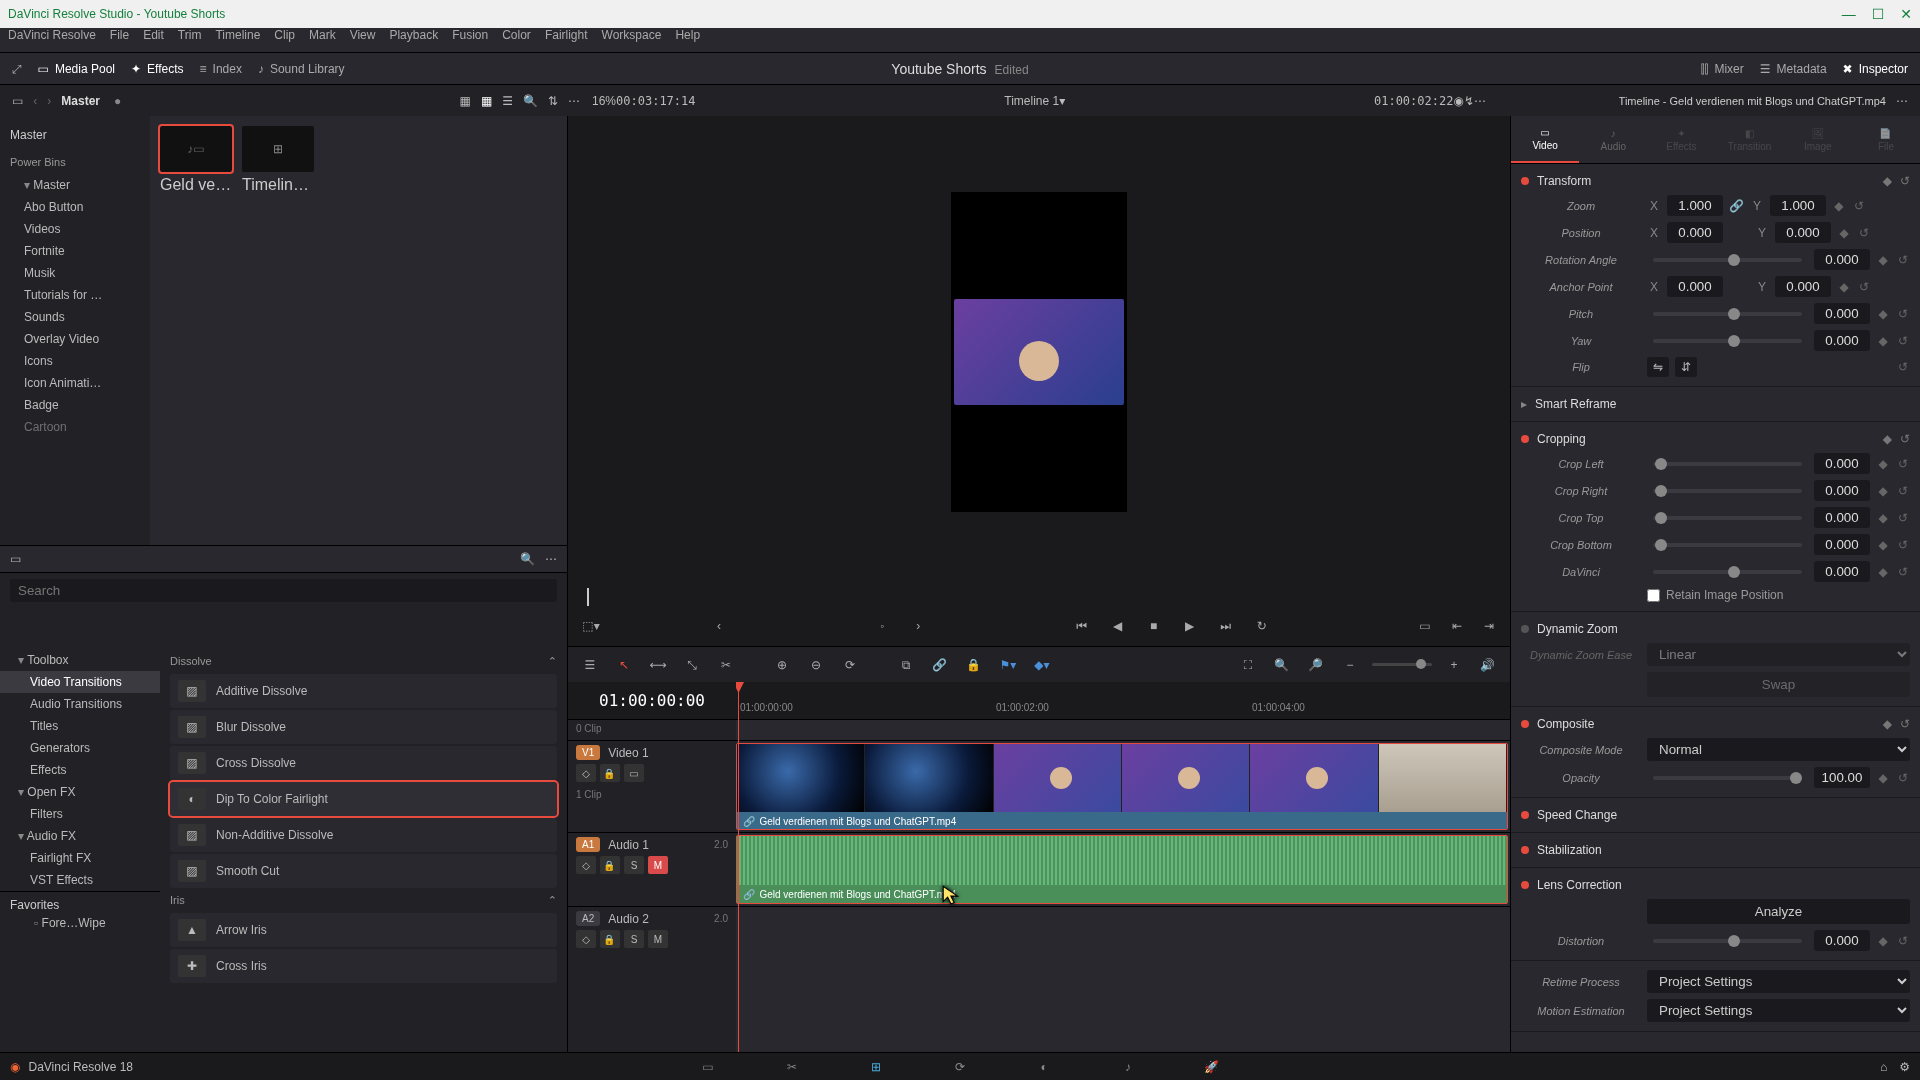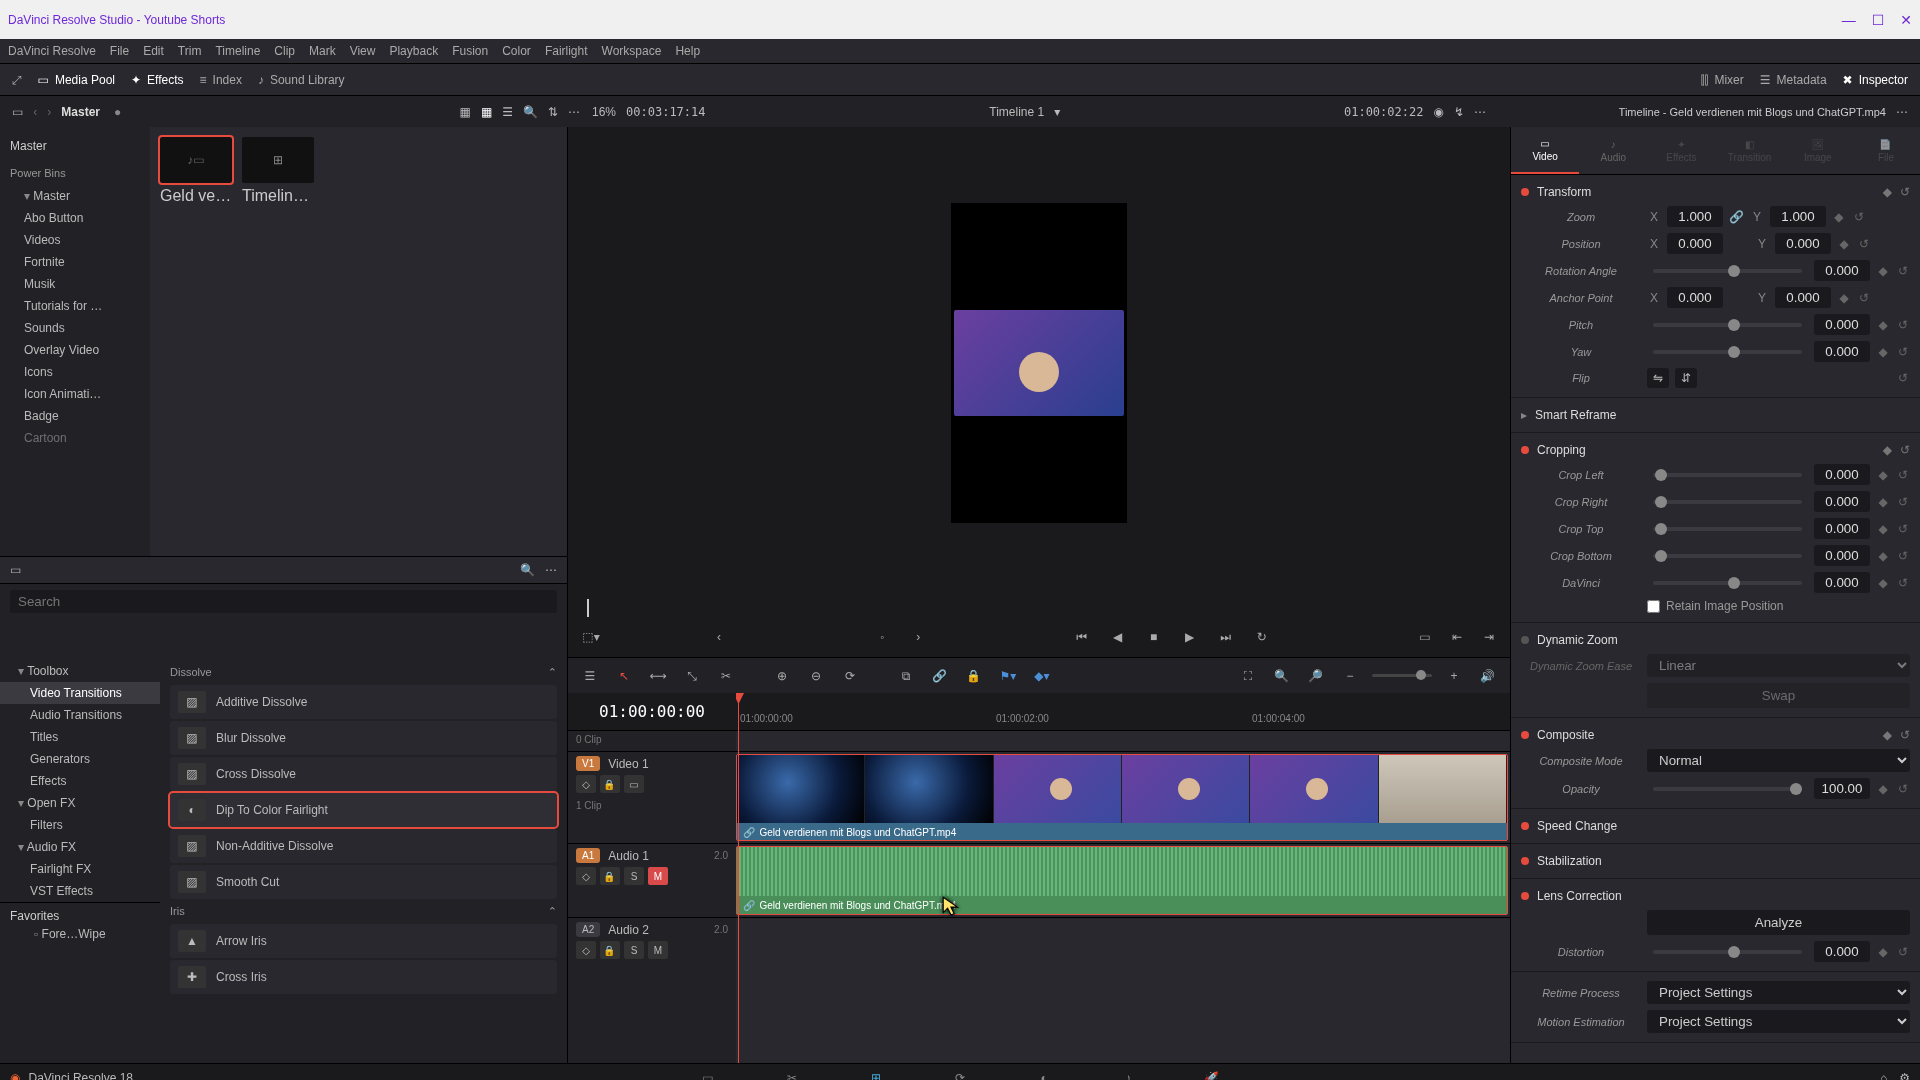--- a/index.html
+++ b/index.html
@@ -1,32 +1,32 @@
 <!DOCTYPE html>
 <html><head>
 <meta charset="utf-8">
 <style>
 * { margin: 0; padding: 0; box-sizing: border-box; font-family: -apple-system, BlinkMacSystemFont, "Segoe UI", sans-serif; }
 body { background: #1a1a1a; color: #bbb; font-size: 12px; overflow: hidden; width: 1920px; height: 1080px; }
-.titlebar { height: 39px; background: #f0f0f0; color: #6d28d9; display: flex; align-items: center; padding: 0 8px; }
+.titlebar { height: 28px; background: #f0f0f0; color: #15803d; display: flex; align-items: center; padding: 0 8px; }
 .titlebar-title { flex: 1; font-size: 12px; }
 .titlebar-controls { display: flex; gap: 16px; }
 .titlebar-controls span { cursor: pointer; font-size: 14px; }
-.menubar { height: 24px; background: #28282e; display: flex; align-items: center; padding: 0 8px; gap: 14px; font-size: 12px; color: #aaa; }
+.menubar { height: 24px; background: #28282e; display: flex; padding: 0 8px; gap: 14px; font-size: 12px; color: #aaa; }
 .menubar span { cursor: pointer; }
 .topbar { height: 32px; background: #28282e; border-top: 1px solid #000; display: flex; align-items: center; padding: 0 12px; gap: 12px; }
 .topbar-left { display: flex; align-items: center; gap: 16px; flex: 1; }
 .topbar-item { display: flex; align-items: center; gap: 6px; color: #aaa; cursor: pointer; }
 .topbar-item.active { color: #fff; }
 .topbar-center { flex: 1; text-align: center; color: #ddd; font-size: 14px; }
 .topbar-center .edited { color: #888; font-size: 12px; margin-left: 8px; }
 .topbar-right { display: flex; align-items: center; gap: 16px; flex: 1; justify-content: flex-end; }
 .toolbar2 { height: 32px; background: #212126; display: flex; align-items: center; padding: 0 12px; gap: 12px; border-top: 1px solid #000; }
 .tb2-left { display:flex; align-items:center; gap:10px; width: 568px; }
-.tb2-mid { display:flex; align-items:flex-end; gap:10px; flex:1; }
+.tb2-mid { display:flex; align-items:flex-end; flex:1; }
 .tb2-right { display:flex; align-items:center; gap:10px; justify-content:flex-end; }
 .main { display: flex; height: calc(1080px - 28px - 24px - 32px - 32px - 28px); }
 .left-panel { width: 568px; background: #28282e; display: flex; flex-direction: column; border-right: 1px solid #000; }
 .media-browser { display: flex; flex: 1; min-height: 0; }
 .media-tree { width: 150px; background: #212126; padding: 8px 0; overflow: hidden; }
 .media-tree-title { padding: 4px 10px; color: #ccc; }
 .tree-section { padding: 6px 10px; color: #999; font-size: 11px; margin-top:4px; }
 .tree-item { padding: 4px 10px 4px 24px; color: #bbb; cursor: pointer; white-space: nowrap; overflow: hidden; text-overflow: ellipsis; }
 .tree-item.expanded::before { content:"▾ "; color:#888; }
 .media-clips { flex: 1; padding: 10px; display: flex; gap: 10px; align-items: flex-start; }
@@ -169,20 +169,23 @@
       </div>
     <div class="topbar-item">
         <span class="icon">≡</span>
         <span>Index</span>
       </div>
     <div class="topbar-item">
         <span class="icon">♪</span>
         <span>Sound Library</span>
       </div>
   </div>
+  <div class="topbar-center">
+    <span>Youtube Shorts</span><span class="edited">Edited</span>
+  </div>
   <div class="topbar-right">
     <div class="topbar-item">
         <span class="icon">⫿⫿</span>
         <span>Mixer</span>
       </div>
     <div class="topbar-item">
         <span class="icon">☰</span>
         <span>Metadata</span>
       </div>
     <div class="topbar-item active">

